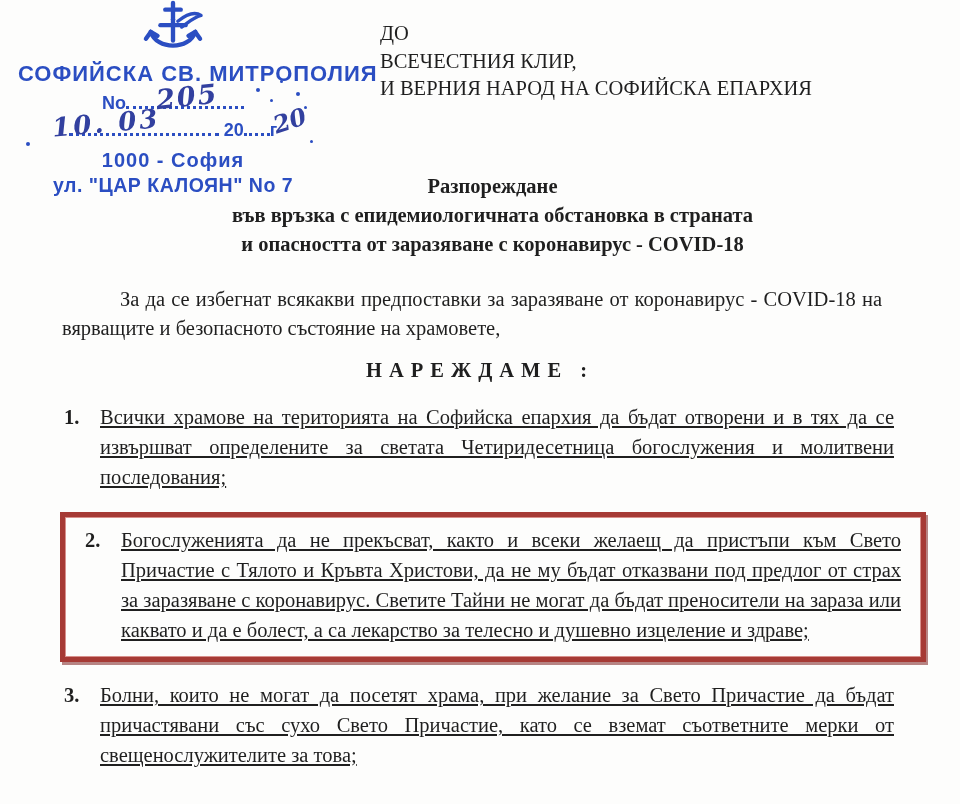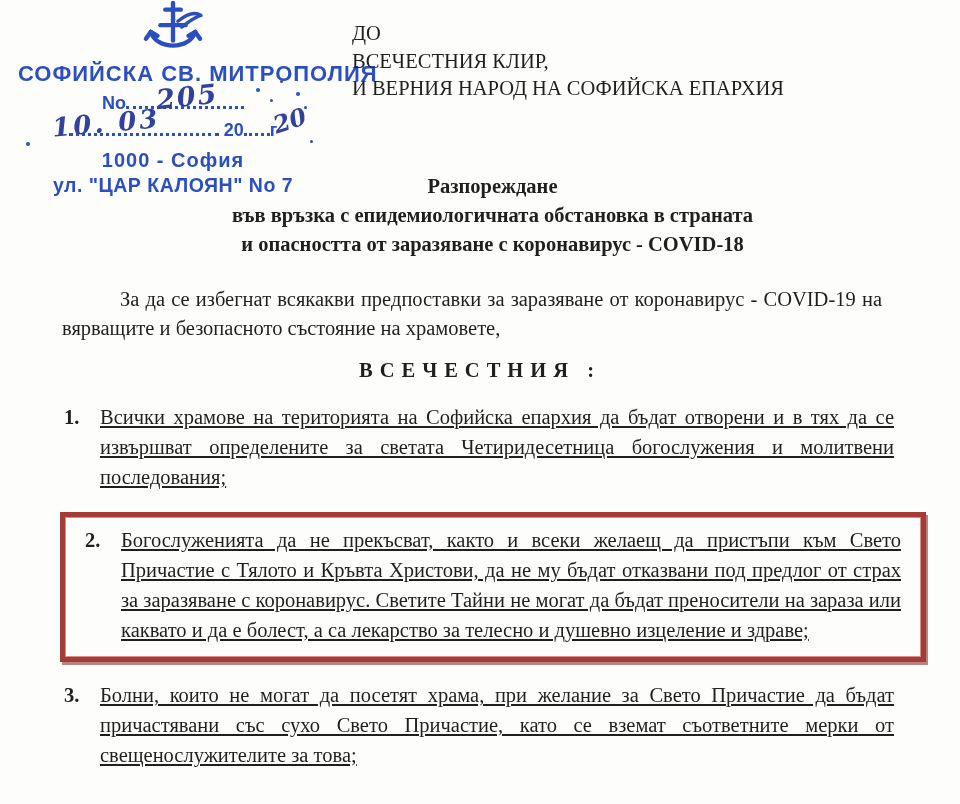--- a/index.html
+++ b/index.html
@@ -30,21 +30,21 @@
     font-style:italic;font-weight:bold;
     color:#32409f;
   }
   .hand-number{left:138px;top:-12px;font-size:27px;transform:rotate(-6deg);letter-spacing:2px;}
   .hand-date{left:34px;top:-12px;font-size:26px;transform:rotate(-5deg);letter-spacing:3px;}
   .hand-year{right:22px;top:-14px;font-size:24px;transform:rotate(-18deg);}
   .stamp-city{font-size:20px;margin-top:8px;letter-spacing:1px;}
   .stamp-street{font-size:19.5px;margin-top:2px;letter-spacing:0.5px;white-space:nowrap;}
   .speck{position:absolute;background:#2b4ec2;border-radius:50%;}
   .recipient{
-    position:absolute;left:352px;top:20px;
+    position:absolute;left:380px;top:20px;
     font-size:20.5px;line-height:27.5px;
   }
   
   .title-block{margin-top:4px;text-align:center;font-weight:bold;font-size:20.5px;line-height:29px;padding-left:25px;}
   
   .intro{
     margin:26px 78px 0 62px;
     text-align:justify;text-indent:58px;
     font-size:20.5px;line-height:29px;
   }
@@ -116,23 +116,23 @@
       <div>И ВЕРНИЯ НАРОД НА СОФИЙСКА ЕПАРХИЯ</div>
     </div>
   </div>
 
   <div class="title-block">
     <div>Разпореждане</div>
     <div>във връзка с епидемиологичната обстановка в страната</div>
     <div>и опасността от заразяване с коронавирус - COVID-18</div>
   </div>
 
-  <div class="intro">За да се избегнат всякакви предпоставки за заразяване от коронавирус - COVID-19 на вярващите и безопасното състояние на храмовете,</div>
+  <div class="intro">За да се избегнат всякакви предпоставки за заразяване от коронавирус - COVID-18 на вярващите и безопасното състояние на храмовете,</div>
 
-  <div class="order-heading">ВСЕЧЕСТНИЯ :</div>
+  <div class="order-heading">НАРЕЖДАМЕ :</div>
 
   <div class="item">
     <span class="num">1.</span>
     <div class="txt">Всички храмове на територията на Софийска епархия да бъдат отворени и в тях да се извършват определените за светата Четиридесетница богослужения и молитвени последования;</div>
   </div>
 
   <div class="highlight-box">
     <div class="item">
       <span class="num">2.</span>
       <div class="txt">Богослуженията да не прекъсват, както и всеки желаещ да пристъпи към Свето Причастие с Тялото и Кръвта Христови, да не му бъдат отказвани под предлог от страх за заразяване с коронавирус. Светите Тайни не могат да бъдат преносители на зараза или каквато и да е болест, а са лекарство за телесно и душевно изцеление и здраве;</div>

